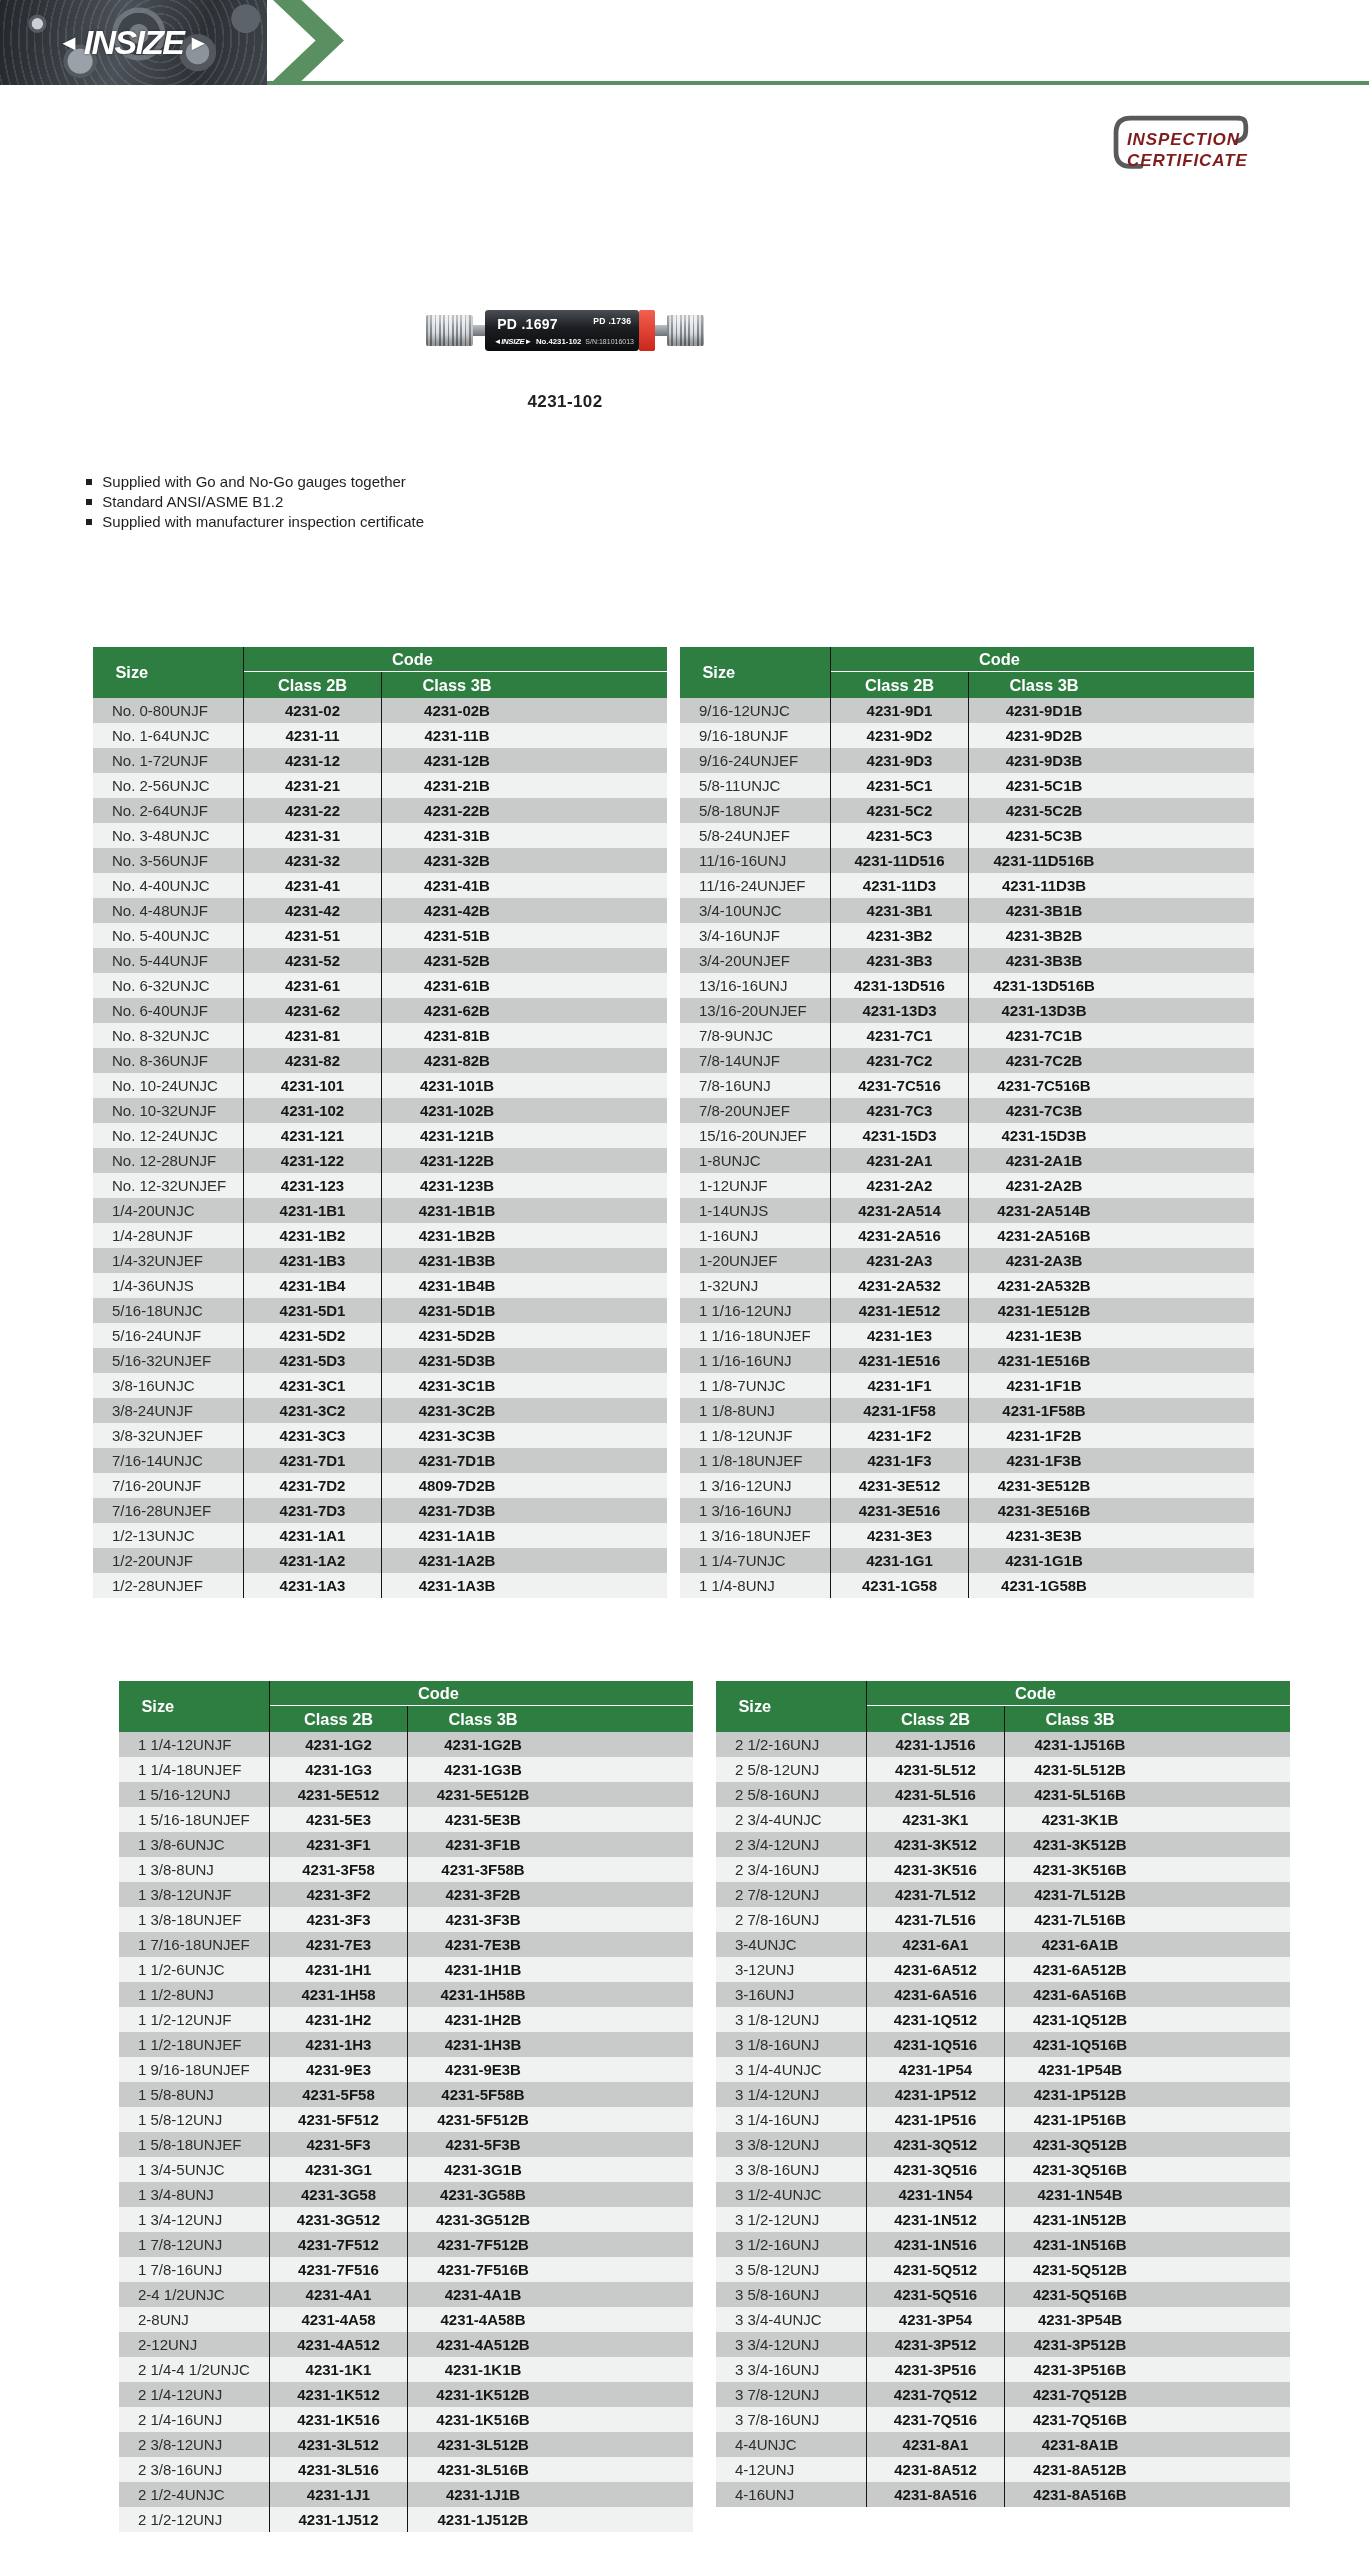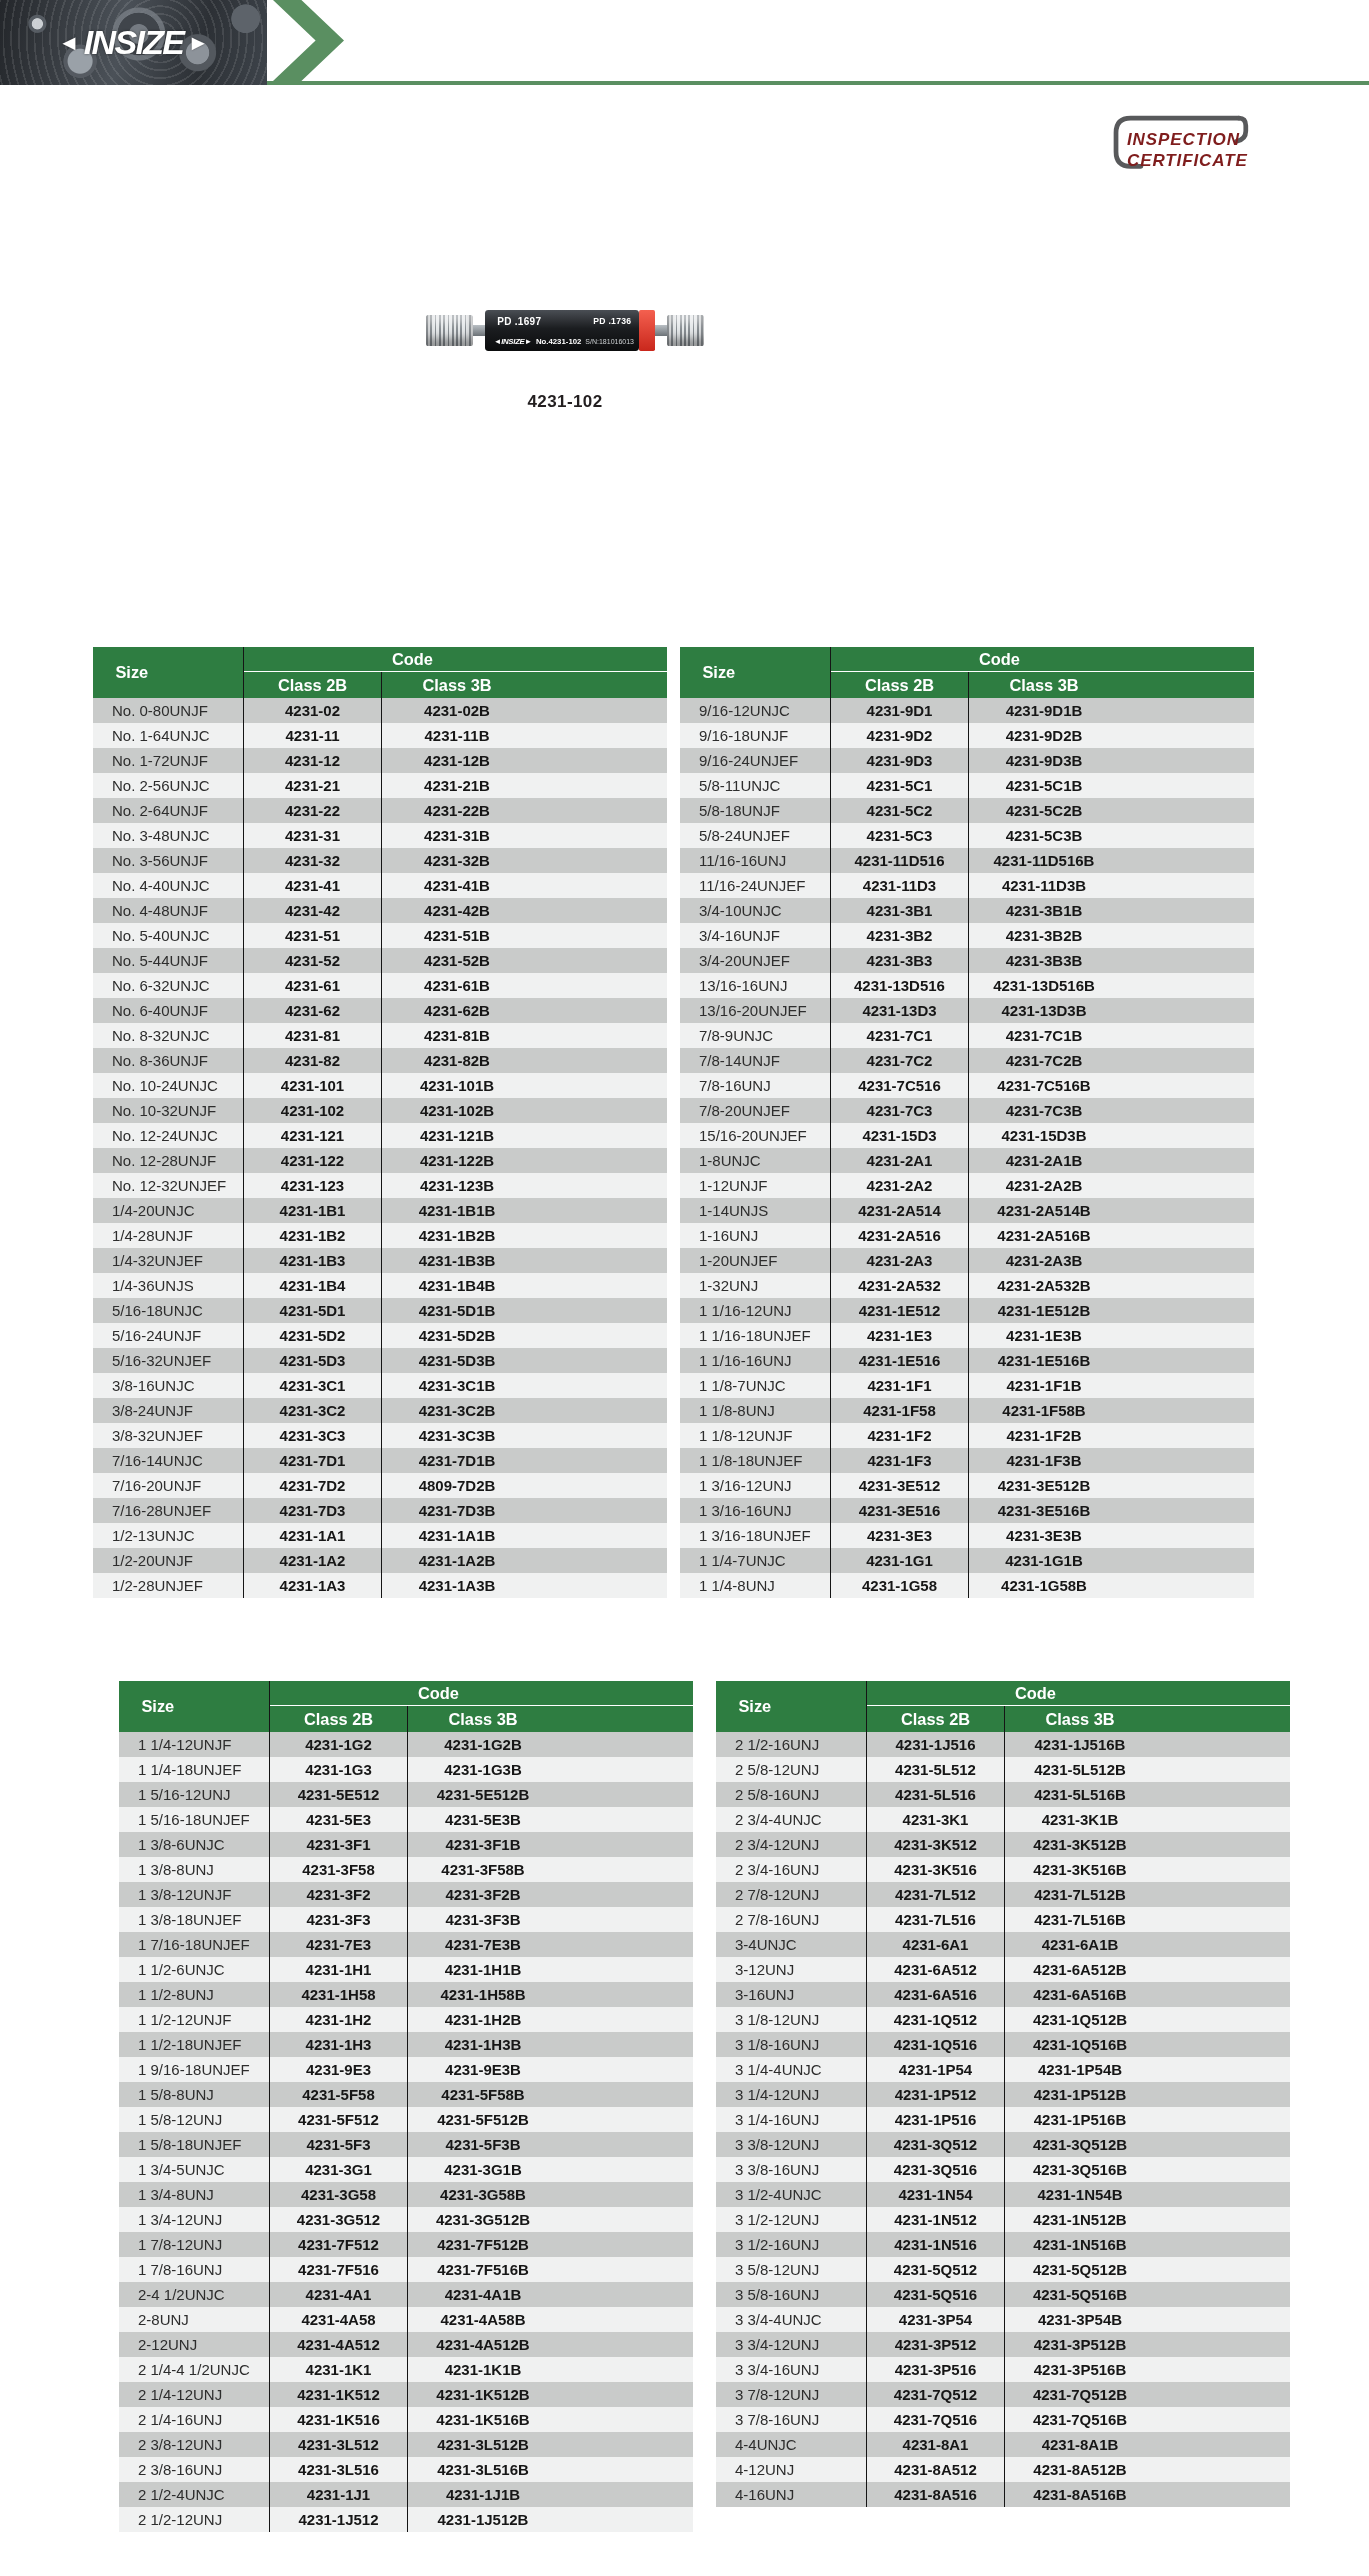--- a/index.html
+++ b/index.html
@@ -40,21 +40,21 @@
   .gauge { position:absolute; left:426px; top:309px; width:278px; height:43px;
            display:flex; align-items:center; }
   .thread { height:31px; border-radius:2.6px;
             background:repeating-linear-gradient(90deg,#878d92 0 1.7px,#e4e7e9 1.7px 4.3px);
             box-shadow:inset 0 -8.6px 8.6px rgba(0,0,0,.35), inset 0 8.6px 7.8px rgba(255,255,255,.45); }
   .thread.left { width:50px; }
   .thread.right { width:39px; }
   .stub { width:13px; height:11.2px; background:linear-gradient(180deg,#b9bfc4,#6c7277); }
   .gbody { width:164px; height:41px; position:relative; border-radius:3.4px; color:#fff;
            background:linear-gradient(180deg,#4a4e54,#1b1d20 45%,#0b0c0d); }
-  .pd-left  { position:absolute; left:12px; top:6px; font-size:10px; font-weight:bold; letter-spacing:0.3px; }
+  .pd-left  { position:absolute; left:12px; top:6px; font-size:14px; font-weight:bold; letter-spacing:0.3px; }
   .pd-right { position:absolute; right:7.8px; top:6px; font-size:8.6px; font-weight:bold; letter-spacing:0.3px; }
   .brandrow { position:absolute; bottom:5.2px; left:8.6px; right:5.2px; display:flex;
               justify-content:space-between; align-items:baseline; }
   .b-logo { font-size:7.8px; font-weight:bold; font-style:italic; letter-spacing:-0.3px; }
   .b-no { font-size:7.8px; font-weight:bold; }
   .b-sn { font-size:7px; color:#cdd0d2; }
   .redband { width:17px; height:41px; background:linear-gradient(180deg,#f4604f,#c9271c); border-radius:1.7px; }
   .gauge-caption { position:absolute; left:426px; top:392px; width:278px; text-align:center;
                    font-size:17px; font-weight:bold; color:#231f20; letter-spacing:0.4px; }
 
@@ -128,20 +128,34 @@
         <span class="b-no">No.4231-102</span>
         <span class="b-sn">S/N:181016013</span>
       </div>
     </div>
     <div class="redband"></div>
     <div class="stub"></div>
     <div class="thread right"></div>
   </div>
   <div class="gauge-caption">4231-102</div>
 
+  <div class="features">
+    <div class="feature">
+      <span class="sq"></span>
+      <span>Supplied with Go and No-Go gauges together</span>
+    </div>
+    <div class="feature">
+      <span class="sq"></span>
+      <span>Standard ANSI/ASME B1.2</span>
+    </div>
+    <div class="feature">
+      <span class="sq"></span>
+      <span>Supplied with manufacturer inspection certificate</span>
+    </div>
+  </div>
 
   <div class="gtable" id="t1">
     <div class="thead">
       <div class="hcell h-size">Size</div>
       <div class="hcell h-code">Code</div>
       <div class="hcell h-2b">Class 2B</div>
       <div class="hcell h-3b">Class 3B</div>
       <div class="hcell h-fill"></div>
     </div>
     <div class="tbody">

